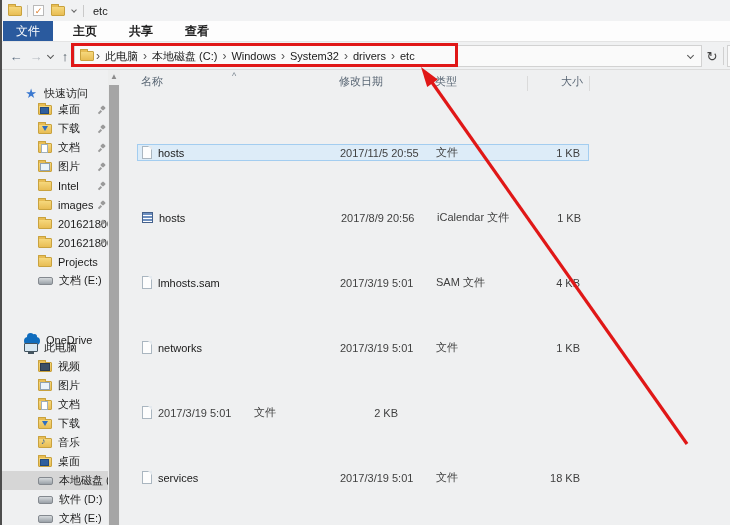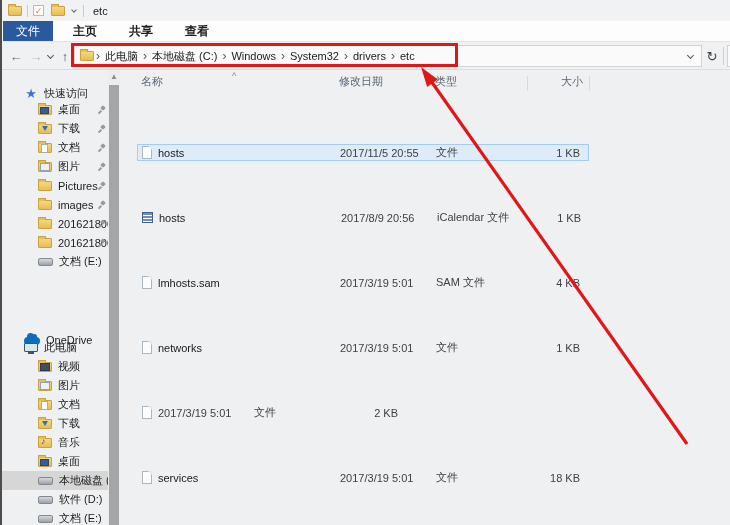--- a/index.html
+++ b/index.html
@@ -171,37 +171,41 @@
         <span class="slabel">文档</span>
         <span class="pin-icon"></span>
       </div>
       <div class="srow ind2">
         <span class="sic ic-folder f-pic"></span>
         <span class="slabel">图片</span>
         <span class="pin-icon"></span>
       </div>
       <div class="srow ind2">
         <span class="sic ic-folder"></span>
-        <span class="slabel">Pictures</span>
+        <span class="slabel">Intel</span>
         <span class="pin-icon"></span>
       </div>
       <div class="srow ind2">
         <span class="sic ic-folder"></span>
         <span class="slabel">images</span>
         <span class="pin-icon"></span>
       </div>
       <div class="srow ind2">
         <span class="sic ic-folder"></span>
         <span class="slabel">20162180063</span>
         <span class="pin-icon"></span>
       </div>
       <div class="srow ind2">
         <span class="sic ic-folder"></span>
         <span class="slabel">20162180063</span>
         <span class="pin-icon"></span>
+      </div>
+      <div class="srow ind2">
+        <span class="sic ic-folder"></span>
+        <span class="slabel">Projects</span>
       </div>
       <div class="srow ind2">
         <span class="sic ic-drive"></span>
         <span class="slabel">文档 (E:)</span>
       </div>
     </div>
     <div class="sgroup" style="top:260px">
       <div class="srow ind1">
         <span class="sic ic-cloud"></span>
         <span class="slabel">OneDrive</span>

